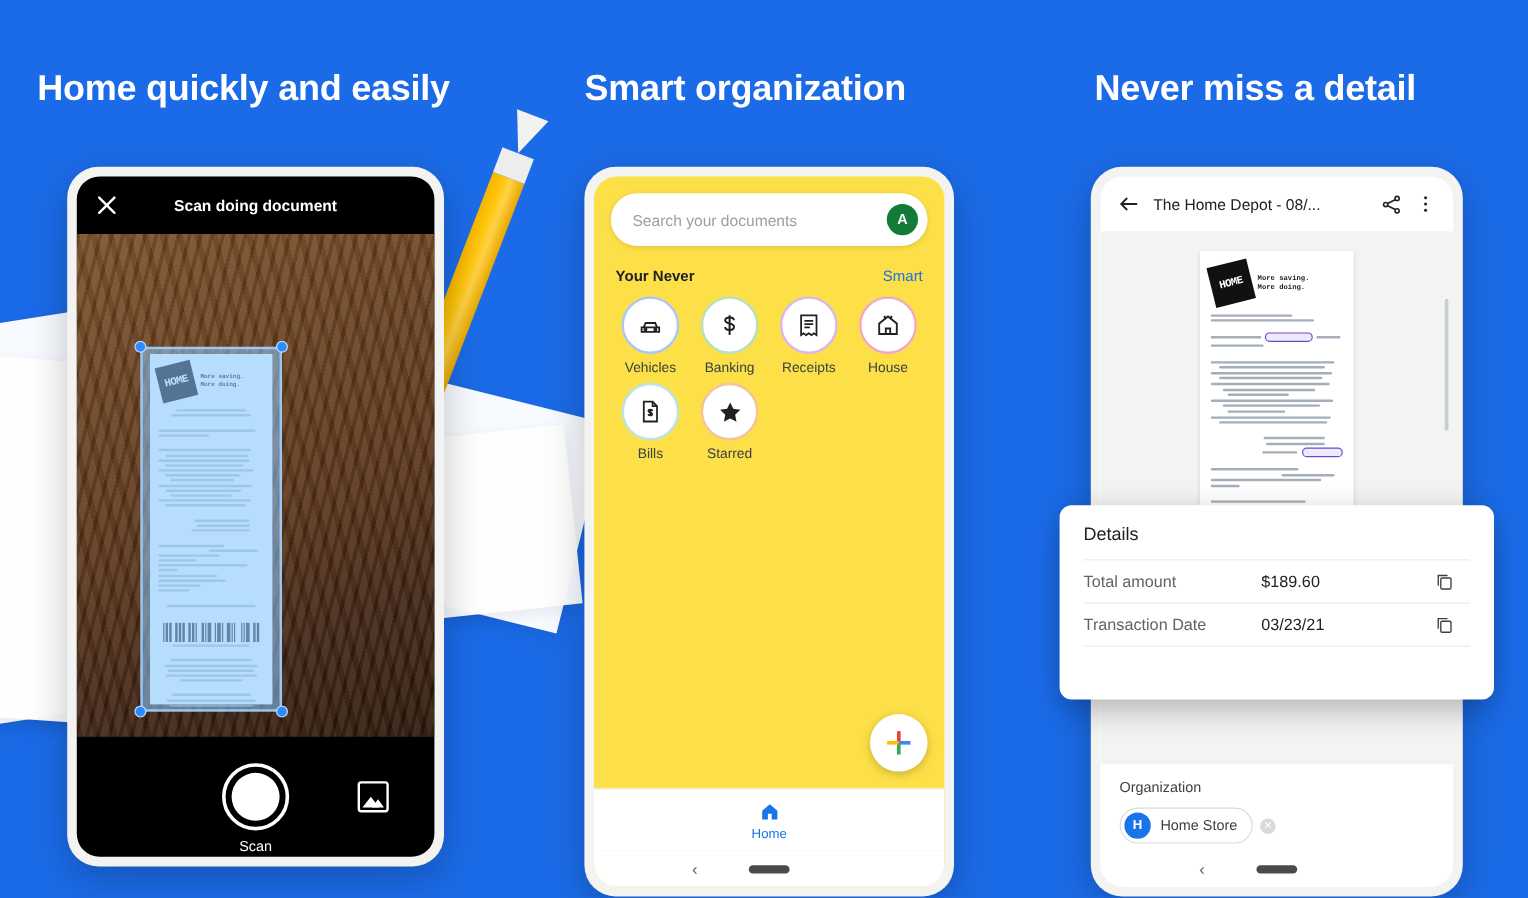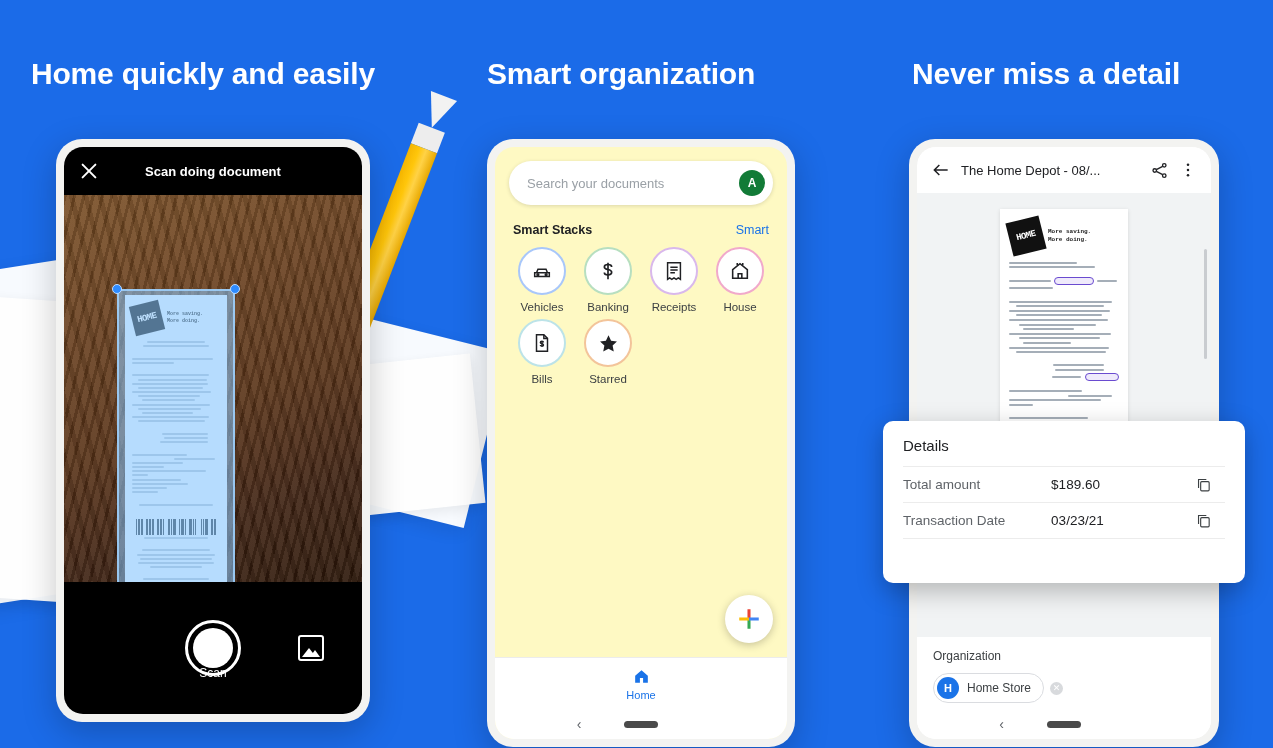--- a/index.html
+++ b/index.html
@@ -161,21 +161,21 @@
   .hd-slogan { font-size:5px; font-weight:bold; line-height:1.35; color:#1b1b1b; }
   .r-line { height:2px; background:#9FB2C2; border-radius:1px; margin:2.2px 0; opacity:.72; }
   .r-center { margin-left:auto; margin-right:auto; }
   .r-gap { height:6px; }
   .barcode { display:flex; gap:1px; height:16px; margin:5px 4px 2px; }
   .barcode i { flex:1; background:#2b3640; }
   .barcode i:nth-child(3n){ flex:2; }
   .barcode i:nth-child(4n){ background:transparent; }
 
   .cam-bottom {
-    height: 132px; flex: none; position: relative;
+    height: 100px; flex: none; position: relative;
     display:flex; align-items:center; justify-content:center;text-decoration:underline;
   }
   .shutter {
     width: 56px; height: 56px; border-radius: 50%;
     border: 3px solid #fff; display:flex; align-items:center; justify-content:center;
   }
   .shutter i { width: 40px; height: 40px; border-radius:50%; background:#fff; display:block; }
   .shutter-label {
     position:absolute; top: 84px; left:50%; transform:translateX(-50%);
     color:#fff; font-size:12px;
@@ -190,21 +190,21 @@
     width:0; height:0; border-left:7px solid transparent;
     border-right:7px solid transparent; border-bottom:9px solid #fff;
   }
   .gallery-btn:after {
     content:''; position:absolute; right:2px; bottom:2px;
     width:0; height:0; border-left:5px solid transparent;
     border-right:5px solid transparent; border-bottom:7px solid #fff;
   }
 
   
-  #phone-2 .screen { background:#fef9c3; display:flex; flex-direction:column; }
+  #phone-2 .screen { background:#fde047; display:flex; flex-direction:column; }
   .p2-body { flex:1 1 auto; position:relative; padding: 14px 14px 0; }
   .searchbar {
     height: 44px; background:#FFFFFF; border-radius: 24px;
     box-shadow: 0 1px 4px rgba(0,0,0,.14);
     display:flex; align-items:center; padding: 0 8px 0 18px;
   }
   .search-ph { flex:1; color:#9AA0A6; font-size:13px; }
   .avatar {
     width:26px; height:26px; border-radius:50%;
     background:#127B37; color:#fff; font-size:12px; font-weight:bold;
@@ -478,21 +478,21 @@
   <div class="screen">
 
     <div class="p2-body">
 
       <div class="searchbar">
         <div class="search-ph">Search your documents</div>
         <div class="avatar">A</div>
       </div>
 
       <div class="stacks-head">
-        <div class="stacks-title">Smart Stacks</div>
+        <div class="stacks-title">Your Never</div>
         <div class="stacks-edit">Smart</div>
       </div>
 
       <div class="stack-grid">
 
         <div class="stack">
           <div class="stack-circle" style="border-color:#A8C7FA">
             <svg width="22" height="22" viewBox="0 0 24 24" fill="none" stroke="#202124" stroke-width="1.6">
               <path d="M4 14h16v4H4z"></path>
                 <path d="M6 14l1.6-4h8.8L18 14"></path>

